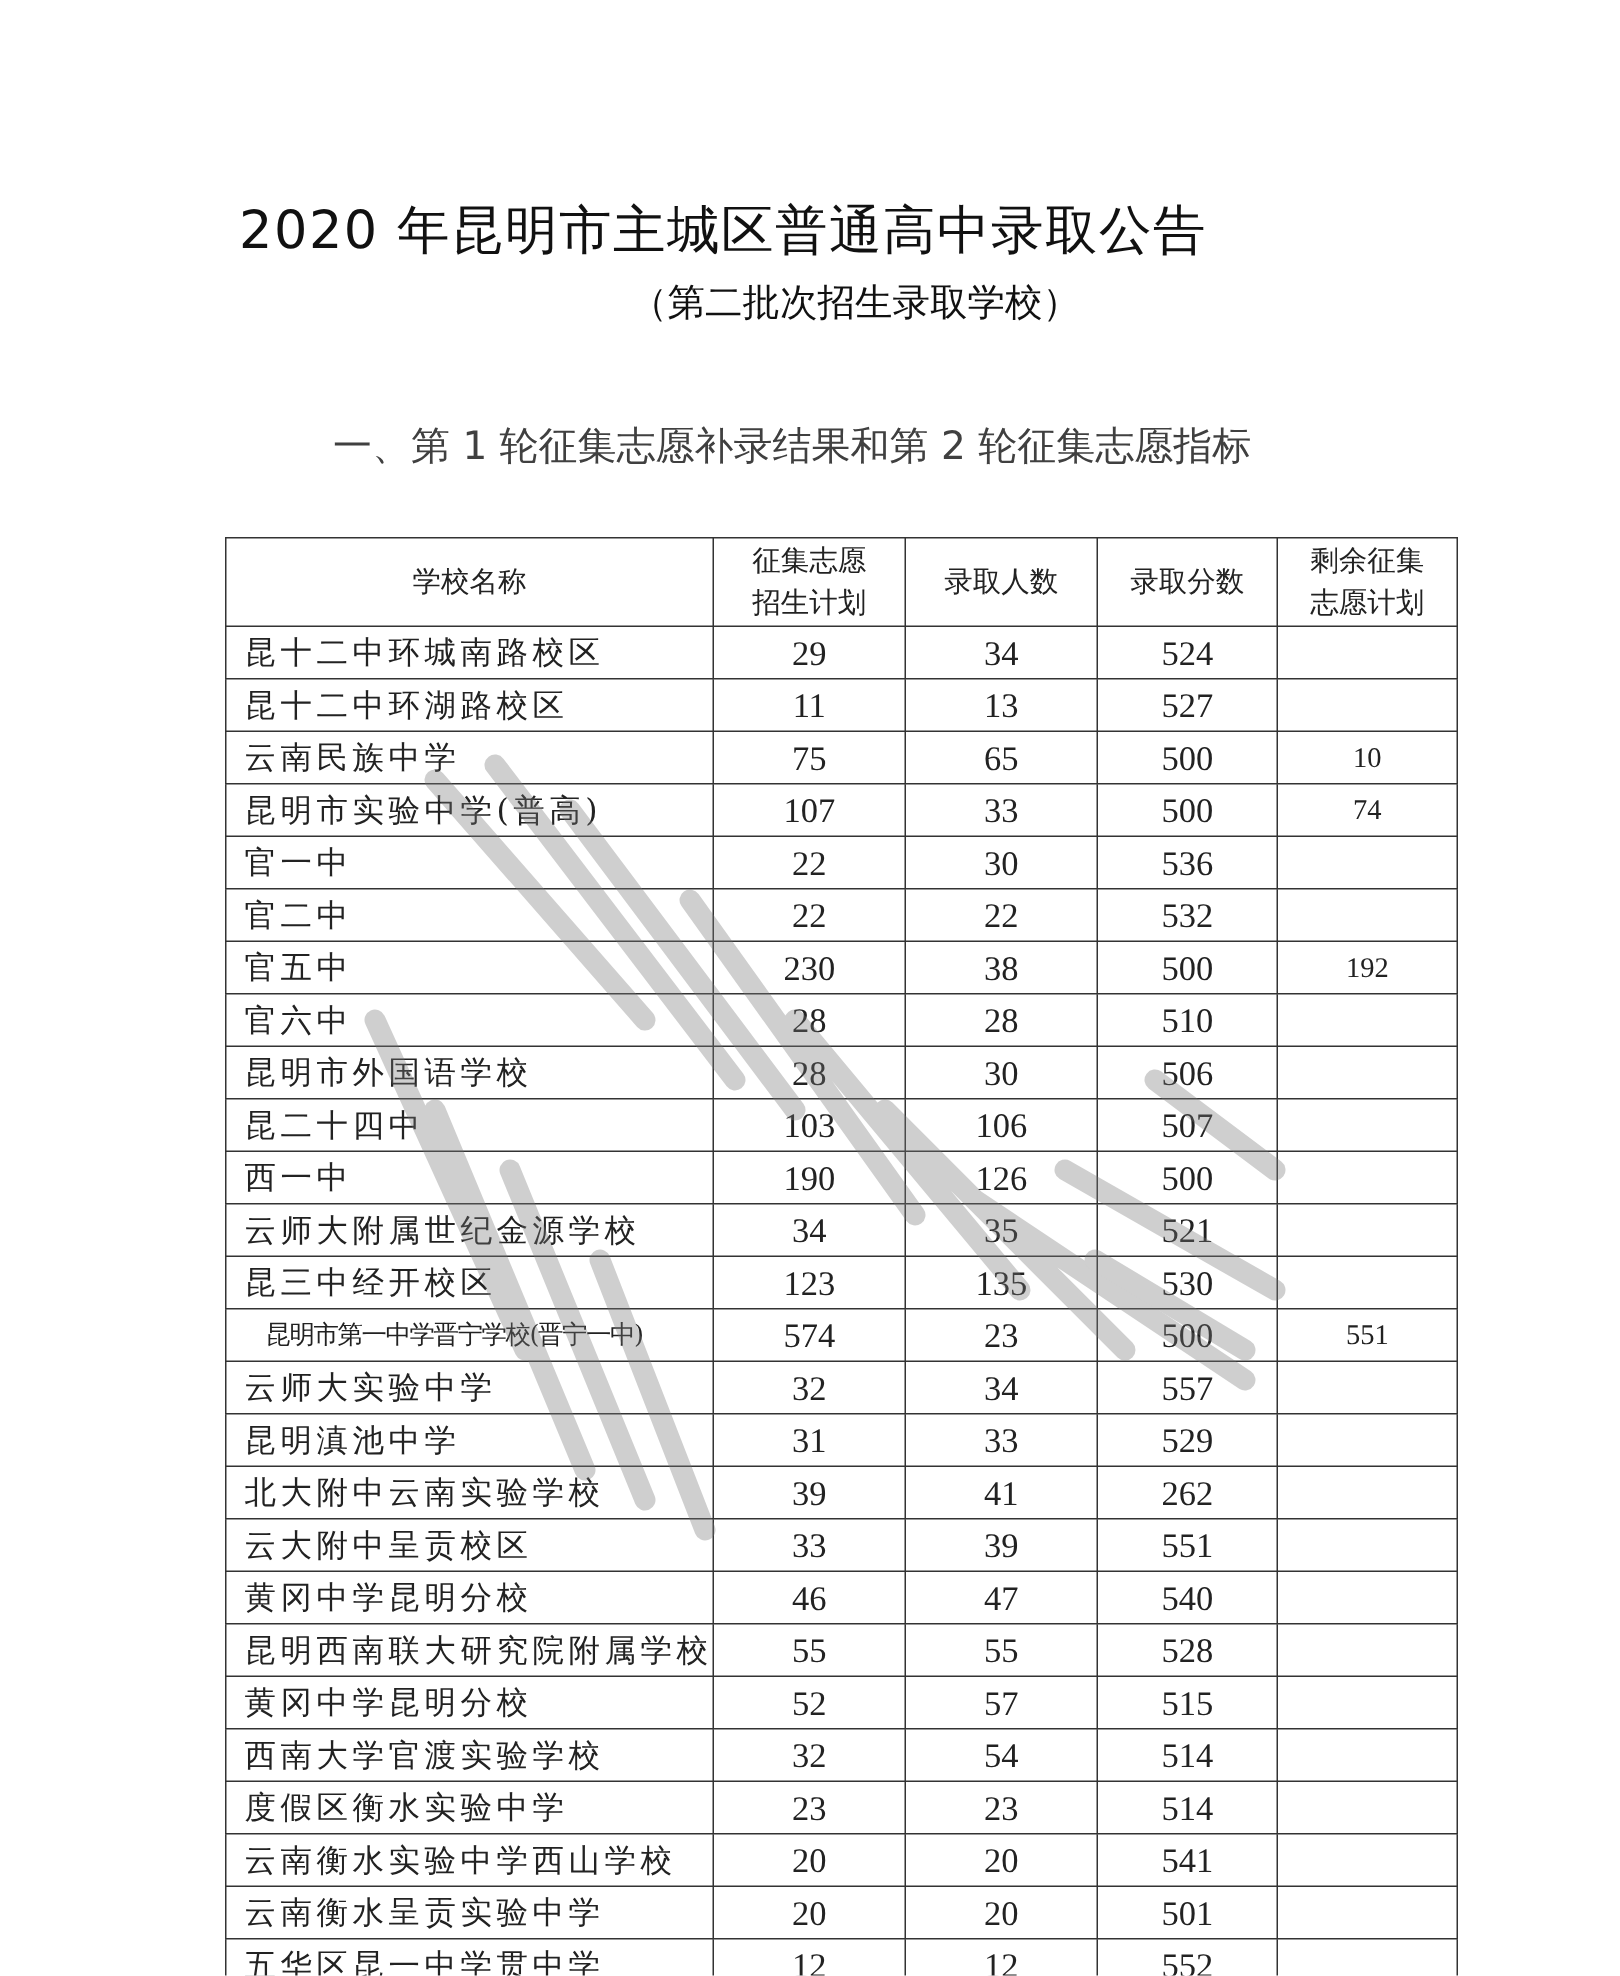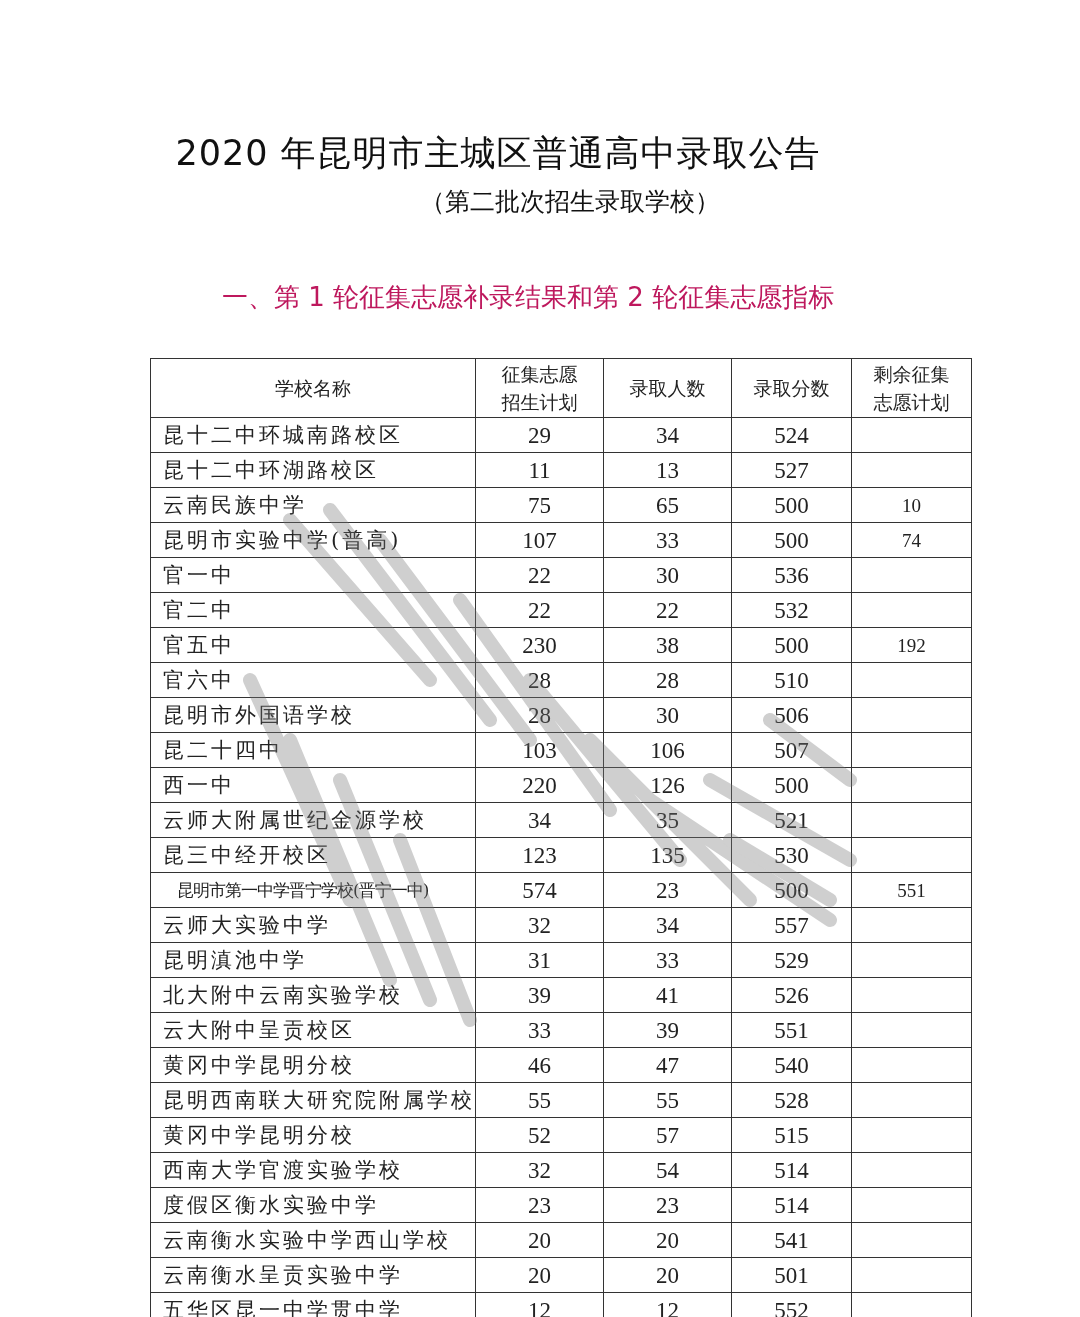--- a/index.html
+++ b/index.html
@@ -2,33 +2,33 @@
 <html><head>
 <meta charset="utf-8">
 <style>
   html, body { margin: 0; padding: 0; background: #ffffff; }
   body {
     width: 1080px; height: 1317px; position: relative; overflow: hidden;
     font-family: "DejaVu Serif", "Liberation Serif", serif;
     color: #111;
   }
   .title {
-    position: absolute; left: 16px; width: 964px; top: 130px;
+    position: absolute; left: 0; width: 964px; top: 130px;
     text-align: center; font-family: "DejaVu Sans", "Liberation Sans", sans-serif;
     font-size: 35px; letter-spacing: 1px; color: #111;
   }
   .subtitle {
     position: absolute; left: 0; width: 1080px; top: 185px; padding-left: 60px; box-sizing: border-box;
     text-align: center; font-family: "DejaVu Sans", "Liberation Sans", sans-serif;
     font-size: 25px; color: #111;
   }
   .section {
     position: absolute; left: 222px; top: 280px;
     font-family: "DejaVu Sans", "Liberation Sans", sans-serif;
-    font-size: 26px; color: #be185d;
+    font-size: 26px; color: #404040;
   }
   table.admit {
     position: absolute; left: 150px; top: 358px;
     border-collapse: collapse; table-layout: fixed;
   }
   table.admit td, table.admit th {
     border: 1.5px solid #333;
     padding: 0; height: 34px; font-weight: normal;
     font-size: 23px; color: #222; text-align: center; vertical-align: middle;
     font-family: "Liberation Serif", "DejaVu Serif", serif;
@@ -147,21 +147,21 @@
       </tr>
       <tr>
         <td class="name">昆二十四中</td>
         <td>103</td>
         <td>106</td>
         <td>507</td>
         <td class="rem"></td>
       </tr>
       <tr>
         <td class="name">西一中</td>
-        <td>220</td>
+        <td>190</td>
         <td>126</td>
         <td>500</td>
         <td class="rem"></td>
       </tr>
       <tr>
         <td class="name">云师大附属世纪金源学校</td>
         <td>34</td>
         <td>35</td>
         <td>521</td>
         <td class="rem"></td>
@@ -191,21 +191,21 @@
         <td class="name">昆明滇池中学</td>
         <td>31</td>
         <td>33</td>
         <td>529</td>
         <td class="rem"></td>
       </tr>
       <tr>
         <td class="name">北大附中云南实验学校</td>
         <td>39</td>
         <td>41</td>
-        <td>526</td>
+        <td>262</td>
         <td class="rem"></td>
       </tr>
       <tr>
         <td class="name">云大附中呈贡校区</td>
         <td>33</td>
         <td>39</td>
         <td>551</td>
         <td class="rem"></td>
       </tr>
       <tr>

